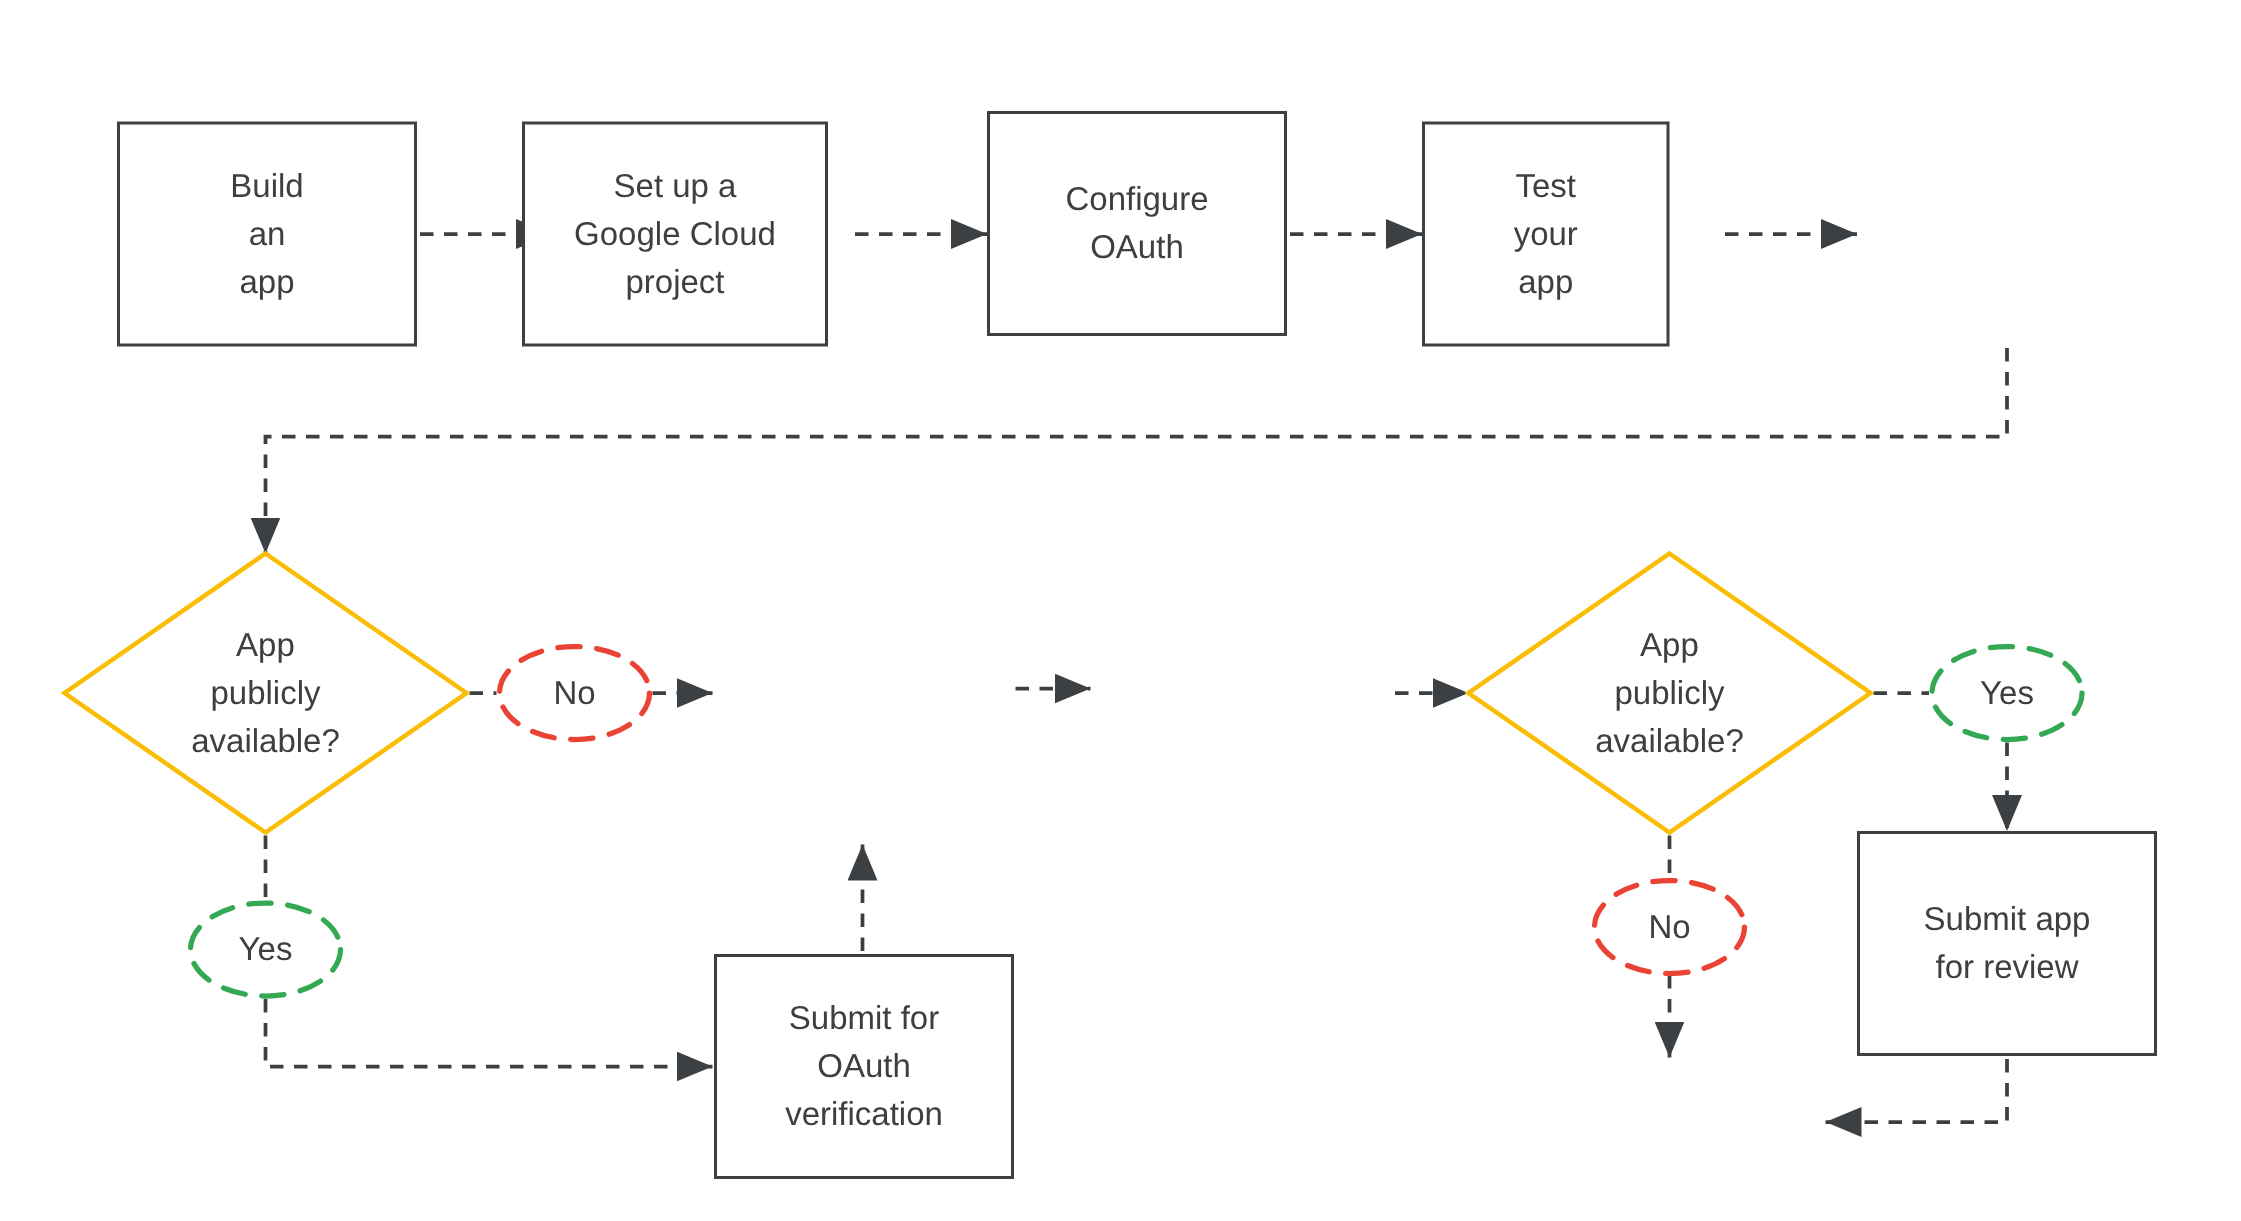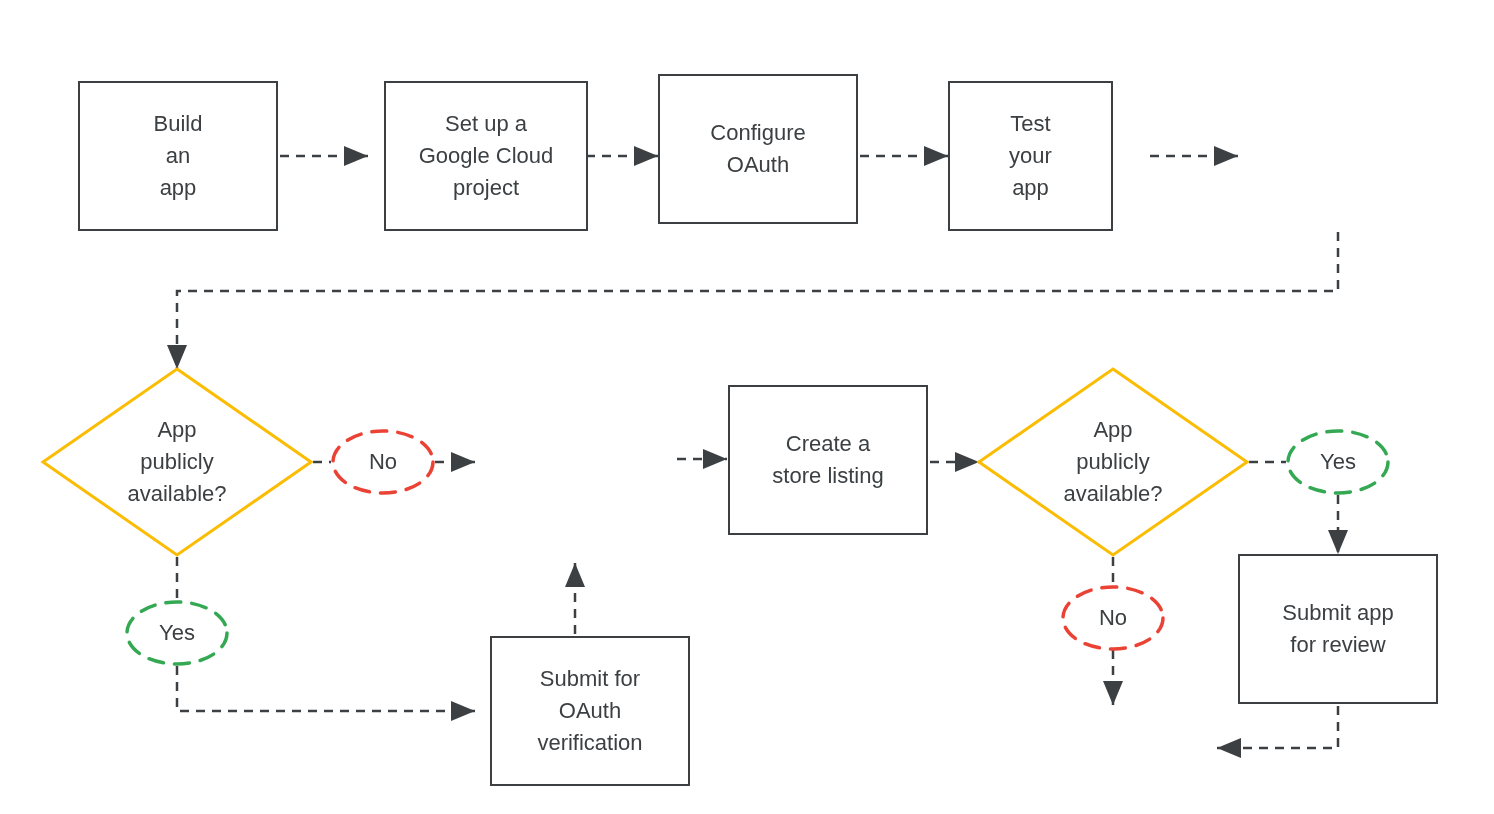--- a/index.html
+++ b/index.html
@@ -79,31 +79,29 @@
 
     <ellipse class="oval red" cx="383" cy="434" rx="50" ry="31"></ellipse>
     <ellipse class="oval green" cx="177" cy="605" rx="50" ry="31"></ellipse>
     <ellipse class="oval green" cx="1338" cy="434" rx="50" ry="31"></ellipse>
     <ellipse class="oval red" cx="1113" cy="590" rx="50" ry="31"></ellipse>
   </svg>
 
   <div class="box" style="left:78px;top:53px;width:200px;height:150px">Build
 an
 app</div>
-  <div class="box" style="left:384px;top:53px;width:204px;height:150px">Set up a
+  <div class="box" style="left:348px;top:53px;width:204px;height:150px">Set up a
 Google Cloud
 project</div>
   <div class="box" style="left:658px;top:46px;width:200px;height:150px">Configure
 OAuth</div>
   <div class="box" style="left:948px;top:53px;width:165px;height:150px">Test
 your
 app</div>
-  <div class="box" style="left:728px;top:357px;width:200px;height:150px">Create a
-store listing</div>
-  <div class="box" style="left:490px;top:608px;width:200px;height:150px">Submit for
+  <div class="box" style="left:476px;top:608px;width:200px;height:150px">Submit for
 OAuth
 verification</div>
   <div class="box" style="left:1238px;top:526px;width:200px;height:150px">Submit app
 for review</div>
 
   <div class="label" style="left:57px;top:386px;width:240px;height:96px">App
 publicly
 available?</div>
   <div class="label" style="left:993px;top:386px;width:240px;height:96px">App
 publicly

